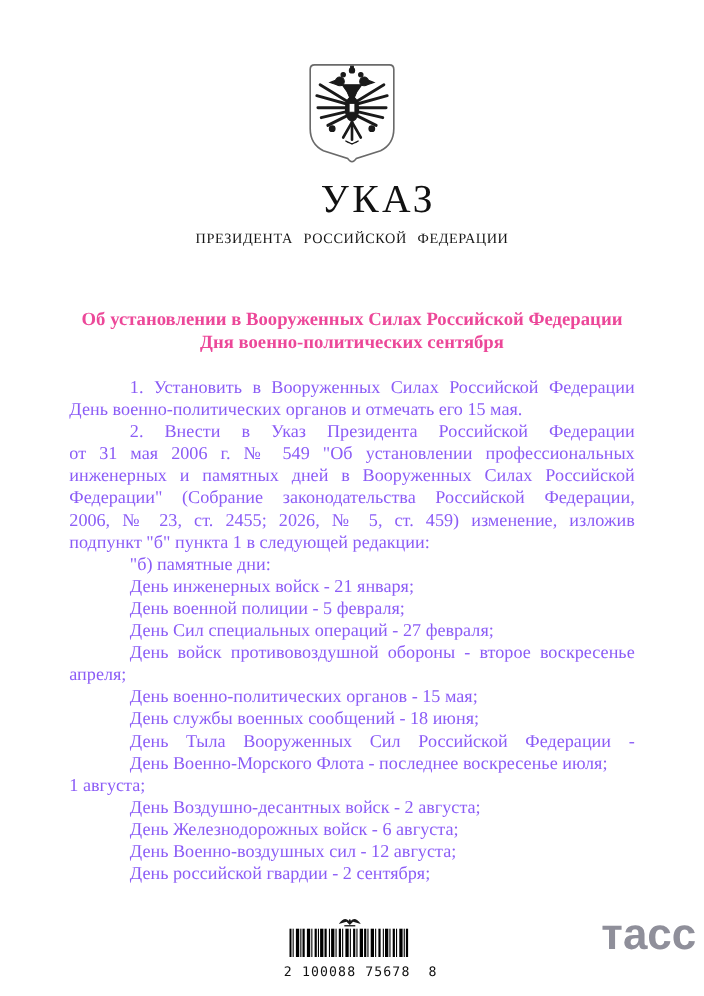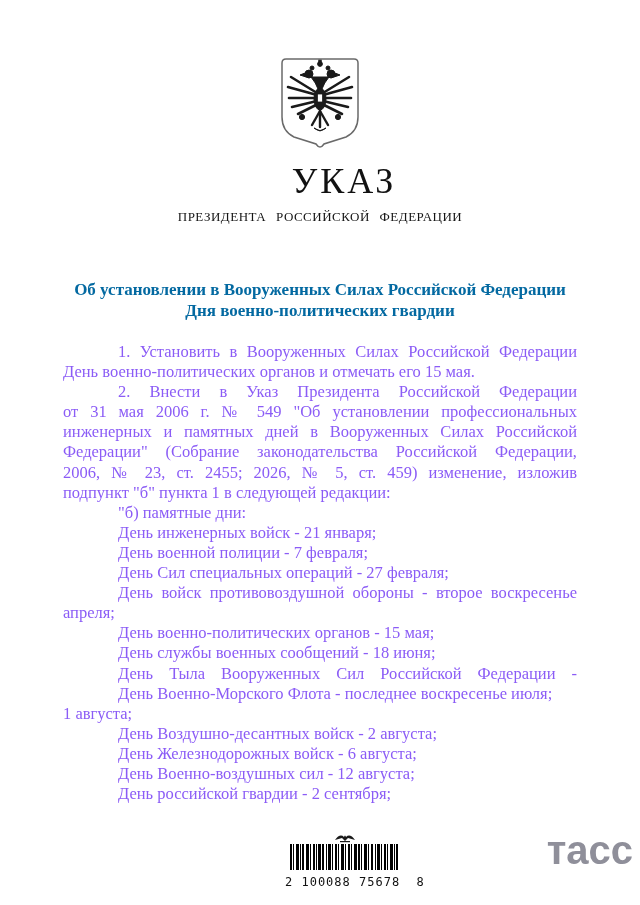--- a/index.html
+++ b/index.html
@@ -12,30 +12,30 @@
   .decree-title{
     position:absolute;top:160px;left:0;width:640px;text-align:center;
     font-size:36px;letter-spacing:3px;color:#111;padding-left:24px;
   }
   .issuer{
     position:absolute;top:209px;left:0;width:640px;text-align:center;
     font-size:13px;letter-spacing:0.5px;word-spacing:6px;color:#151515;
   }
   .subject{
     position:absolute;top:279px;left:40px;width:560px;text-align:center;
-    font-weight:bold;font-size:17px;line-height:21px;color:#0369a1;
+    font-weight:bold;font-size:17px;line-height:21px;color:#ec4899;
   }
   .body-text{
     position:absolute;top:342px;left:63px;width:514px;
     font-size:16.5px;line-height:20.1px;color:#8b5cf6;
   }
   .bl{white-space:normal;}
   .ind{padding-left:55px;}
   .jf{text-align:justify;text-align-last:justify;}
-  .barcode-block{position:absolute;top:831px;left:258px;width:120px;text-align:center;margin-left:27px;}
+  .barcode-block{position:absolute;top:831px;left:258px;width:120px;text-align:center;}
   .barcode-eagle{display:block;margin:0 auto 1px auto;}
   .barcode-num{
     font-family:"DejaVu Sans Mono", monospace;font-size:12px;letter-spacing:1px;
     color:#111;margin-top:1px;white-space:pre;
   }
   .tass{
     position:absolute;top:830px;right:7px;
     font-family:"Liberation Sans", sans-serif;font-weight:bold;
     font-size:40px;line-height:40px;color:#8f8f9a;letter-spacing:0px;
   }
@@ -86,35 +86,35 @@
       </g>
       <path d="M36,71 Q42,76 48,71 L42,74 Z"></path>
     </g>
   </svg>
 
   <div class="decree-title">УКАЗ</div>
   <div class="issuer">ПРЕЗИДЕНТА РОССИЙСКОЙ ФЕДЕРАЦИИ</div>
 
   <div class="subject">
     <div>Об установлении в Вооруженных Силах Российской Федерации</div>
-    <div>Дня военно-политических гвардии</div>
+    <div>Дня военно-политических сентября</div>
   </div>
 
   <div class="body-text">
     <div class="bl ind jf">1. Установить в Вооруженных Силах Российской Федерации</div>
     <div class="bl">День военно-политических органов и отмечать его 15 мая.</div>
     <div class="bl ind jf">2. Внести в Указ Президента Российской Федерации</div>
     <div class="bl jf">от 31 мая 2006 г. № 549 "Об установлении профессиональных</div>
     <div class="bl jf">инженерных и памятных дней в Вооруженных Силах Российской</div>
     <div class="bl jf">Федерации" (Собрание законодательства Российской Федерации,</div>
     <div class="bl jf">2006, № 23, ст. 2455; 2026, № 5, ст. 459) изменение, изложив</div>
     <div class="bl">подпункт "б" пункта 1 в следующей редакции:</div>
     <div class="bl ind">"б) памятные дни:</div>
     <div class="bl ind">День инженерных войск - 21 января;</div>
-    <div class="bl ind">День военной полиции - 7 февраля;</div>
+    <div class="bl ind">День военной полиции - 5 февраля;</div>
     <div class="bl ind">День Сил специальных операций - 27 февраля;</div>
     <div class="bl ind jf">День войск противовоздушной обороны - второе воскресенье</div>
     <div class="bl">апреля;</div>
     <div class="bl ind">День военно-политических органов - 15 мая;</div>
     <div class="bl ind">День службы военных сообщений - 18 июня;</div>
     <div class="bl ind jf">День Тыла Вооруженных Сил Российской Федерации -</div>
     <div class="bl ind">День Военно-Морского Флота - последнее воскресенье июля;</div>
     <div class="bl">1 августа;</div>
     <div class="bl ind">День Воздушно-десантных войск - 2 августа;</div>
     <div class="bl ind">День Железнодорожных войск - 6 августа;</div>

